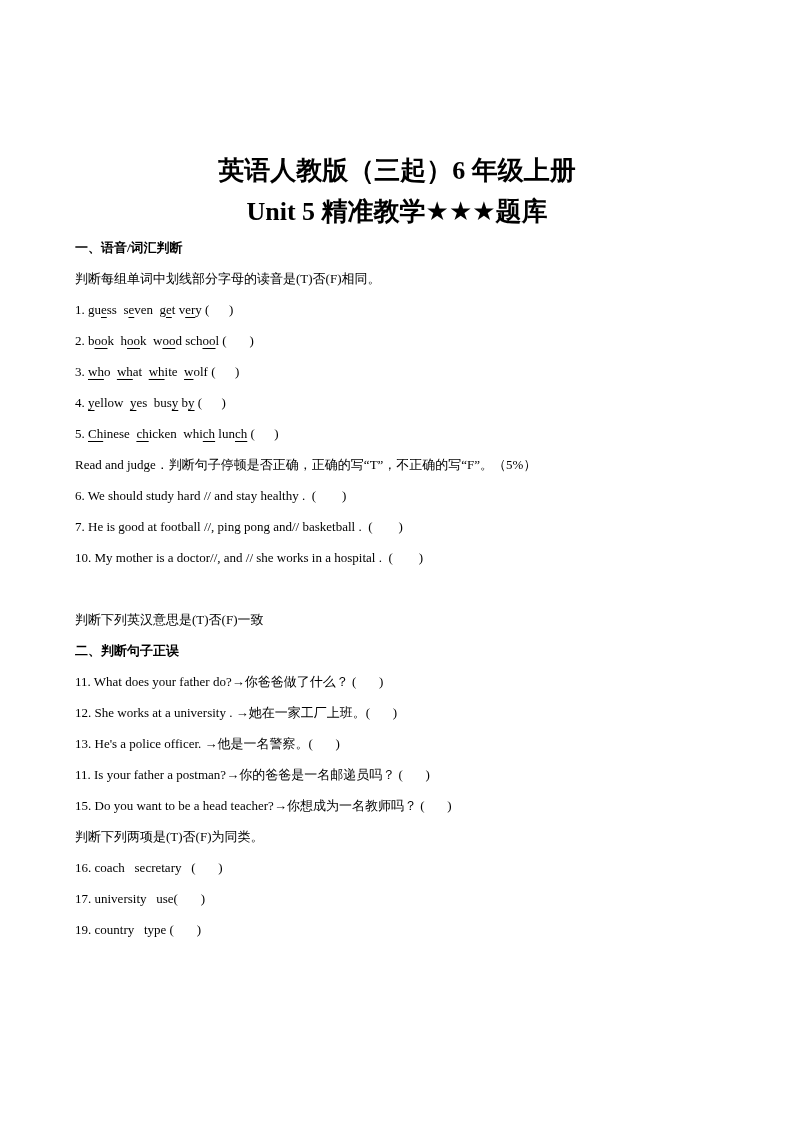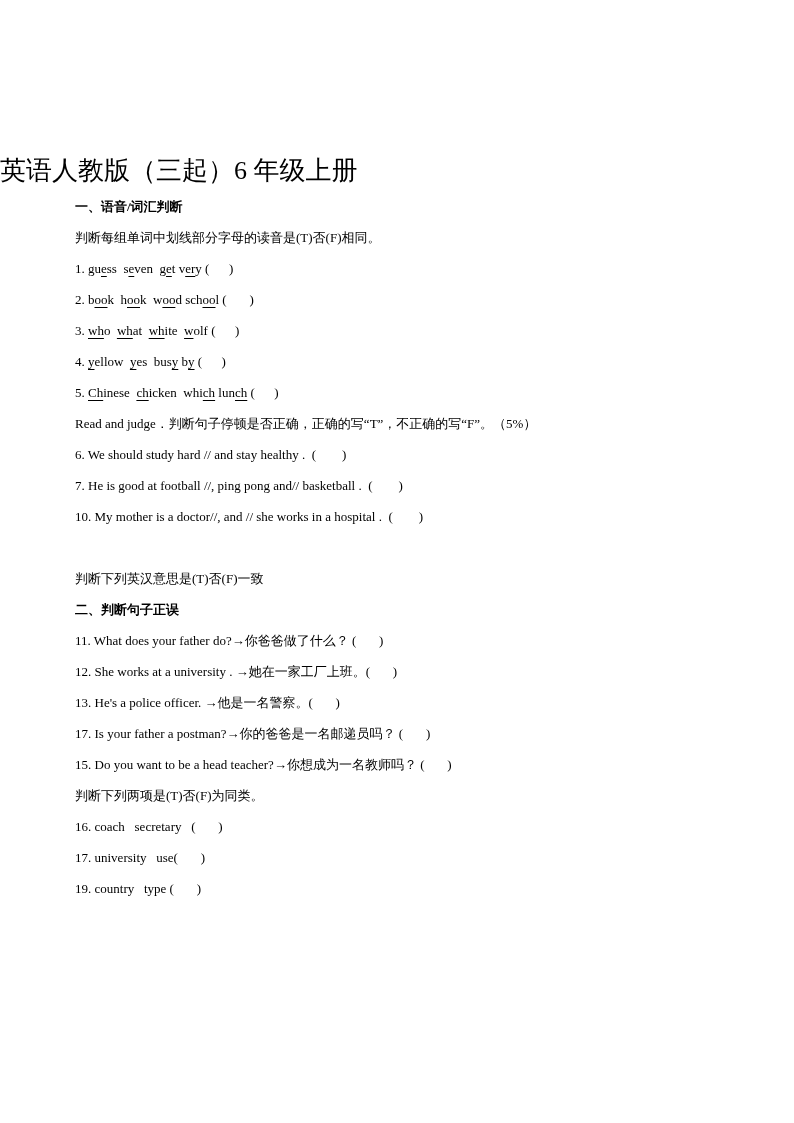--- a/index.html
+++ b/index.html
@@ -11,22 +11,22 @@
     position: relative;
     width: 794px;
     height: 1123px;
     background: #ffffff;
     color: #000000;
     font-family: "Liberation Serif", "DejaVu Serif", "DejaVu Sans", serif;
     overflow: hidden;
   }
   .titles {
     padding-top: 150px;
-    text-align: left;
-    font-weight: normal;
+    text-align: center;
+    font-weight: bold;
     font-size: 26px;
     line-height: 41px;
   }
   .content {
     margin: 0 60px 0 75px;
     font-size: 13px;
   }
   .line {
     line-height: 31px;
     min-height: 31px;
@@ -42,39 +42,40 @@
     text-decoration: underline;
     text-underline-offset: 3px;
   }
 </style>
 </head>
 <body>
 
 <div class="page">
   <div class="titles">
     <div class="title">英语人教版（三起）6 年级上册</div>
+    <div class="title">Unit 5 精准教学★★★题库</div>
   </div>
   <div class="content">
       <div class="line heading"><span>一、语音/词汇判断</span></div>
       <div class="line para"><span>判断每组单词中划线部分字母的读音是(T)否(F)相同。</span></div>
       <div class="line question"><span>1. gu</span><span class="u">e</span><span>ss  s</span><span class="u">e</span><span>ven  g</span><span class="u">e</span><span>t v</span><span class="u">er</span><span>y (      )</span></div>
       <div class="line question"><span>2. b</span><span class="u">oo</span><span>k  h</span><span class="u">oo</span><span>k  w</span><span class="u">oo</span><span>d sch</span><span class="u">oo</span><span>l (       )</span></div>
       <div class="line question"><span>3. </span><span class="u">wh</span><span>o  </span><span class="u">wh</span><span>at  </span><span class="u">wh</span><span>ite  </span><span class="u">w</span><span>olf (      )</span></div>
       <div class="line question"><span>4. </span><span class="u">y</span><span>ellow  </span><span class="u">y</span><span>es  bus</span><span class="u">y</span><span> b</span><span class="u">y</span><span> (      )</span></div>
       <div class="line question"><span>5. </span><span class="u">Ch</span><span>inese  </span><span class="u">ch</span><span>icken  whi</span><span class="u">ch</span><span> lun</span><span class="u">ch</span><span> (      )</span></div>
       <div class="line para"><span>Read and judge．判断句子停顿是否正确，正确的写“T”，不正确的写“F”。（5%）</span></div>
       <div class="line question"><span>6. We should study hard // and stay healthy .  (        )</span></div>
       <div class="line question"><span>7. He is good at football //, ping pong and// basketball .  (        )</span></div>
       <div class="line question"><span>10. My mother is a doctor//, and // she works in a hospital .  (        )</span></div>
       <div class="line gap"><span></span></div>
       <div class="line para"><span>判断下列英汉意思是(T)否(F)一致</span></div>
       <div class="line heading"><span>二、判断句子正误</span></div>
       <div class="line question"><span>11. What does your father do?→你爸爸做了什么？ (       )</span></div>
       <div class="line question"><span>12. She works at a university . →她在一家工厂上班。(       )</span></div>
       <div class="line question"><span>13. He's a police officer. →他是一名警察。(       )</span></div>
-      <div class="line question"><span>17. Is your father a postman?→你的爸爸是一名邮递员吗？ (       )</span></div>
+      <div class="line question"><span>11. Is your father a postman?→你的爸爸是一名邮递员吗？ (       )</span></div>
       <div class="line question"><span>15. Do you want to be a head teacher?→你想成为一名教师吗？ (       )</span></div>
       <div class="line para"><span>判断下列两项是(T)否(F)为同类。</span></div>
       <div class="line question"><span>16. coach   secretary   (       )</span></div>
       <div class="line question"><span>17. university   use(       )</span></div>
       <div class="line question"><span>19. country   type (       )</span></div>
     </div>
 </div>
 
 </body></html>

